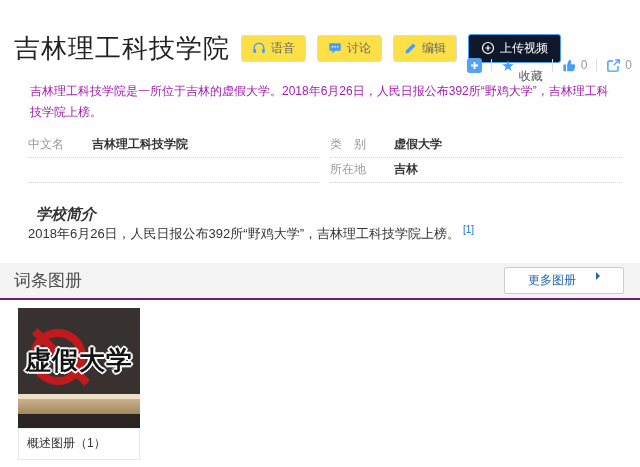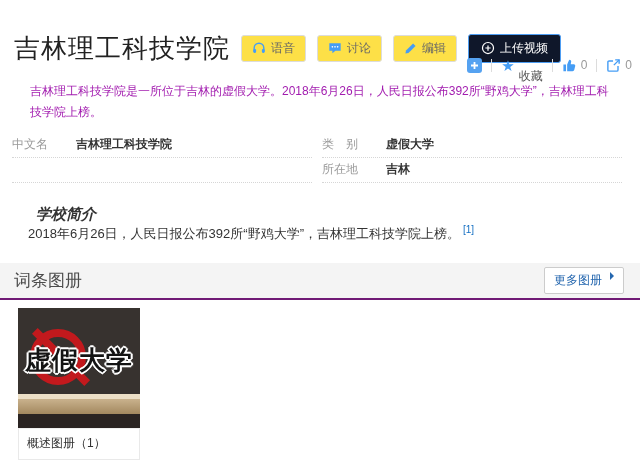--- a/index.html
+++ b/index.html
@@ -21,37 +21,37 @@
   .lemma-title { font-size:26px; line-height:30px; font-weight:500; color:#222; letter-spacing:1px; }
   .hbtn { display:inline-flex; align-items:center; gap:5px; border:1px solid #dcdcdc; border-radius:3px;
           background:#fde047; padding:4px 10px; font-size:12px; color:#666; cursor:pointer; white-space:nowrap; }
   .hbtn .bicon { color:#459df5; display:inline-flex; }
   .hbtn-upload { background:#0f172a; border:1px solid #4e9df2; color:#fff; padding:5px 12px; }
 
   
   .summary { margin:18px 22px 0 30px; font-size:12px; line-height:21px; color:#a21caf; }
 
   
-  .basic-info { margin:10px 18px 0 12px; display:grid; grid-template-columns:1fr 1fr; column-gap:10px; }
+  .basic-info { margin:10px 18px 0 28px; display:grid; grid-template-columns:1fr 1fr; column-gap:10px; }
   .bi-cell { display:flex; align-items:baseline; padding:4px 0 5px; border-bottom:1px dotted #d6d6d6;
              font-size:12px; line-height:15px; }
   .bi-label { flex:0 0 64px; color:#999; }
   .bi-value { color:#333; font-weight:bold; }
 
   
   .para-title { margin:22px 0 0 36px; font-size:15px; font-weight:bold; color:#333;font-style:italic; }
   .para-text { margin:0 30px 0 28px; font-size:13px; line-height:20px; color:#333; }
   .sup-ref { color:#136ec2; font-size:10px; position:relative; top:-5px; margin-left:3px; text-decoration:none; cursor:pointer; }
 
   
   .album-band { margin-top:18px; height:37px; background:#f4f4f4; border-bottom:2px solid #701a75;
                 display:flex; align-items:center; justify-content:space-between; padding:0 16px 0 14px; }
   .album-heading { font-size:17px; color:#4c4c4c; }
-  .more-btn { display:inline-flex; gap:8px; background:#fff; border:1px solid #ccc;
-              border-radius:2px; padding:4px 9px; font-size:12px; color:#2567af; cursor:pointer; }
+  .more-btn { display:inline-flex; gap:20px; background:#fff; border:1px solid #ccc;
+              border-radius:2px; padding:4px 23px; font-size:12px; color:#2567af; cursor:pointer; }
   .arrow-right { width:0; height:0; border-left:4px solid #2567af; border-top:4px solid transparent;
                  border-bottom:4px solid transparent; display:inline-block; }
 
   
   .album-card { margin:8px 0 0 18px; width:122px; cursor:pointer; }
   .thumb { position:relative; width:122px; height:120px; background:#37322f; overflow:hidden; }
   .desk-top { position:absolute; left:0; right:0; top:86px; height:5px; background:#ecdfc6; }
   .desk { position:absolute; left:0; right:0; top:91px; height:15px; background:linear-gradient(#c9b28d,#a3885f); }
   .desk-shadow { position:absolute; left:0; right:0; top:106px; bottom:0; background:#2a2422; }
   .ban-circle { position:absolute; left:12px; top:21px; width:56px; height:56px;

